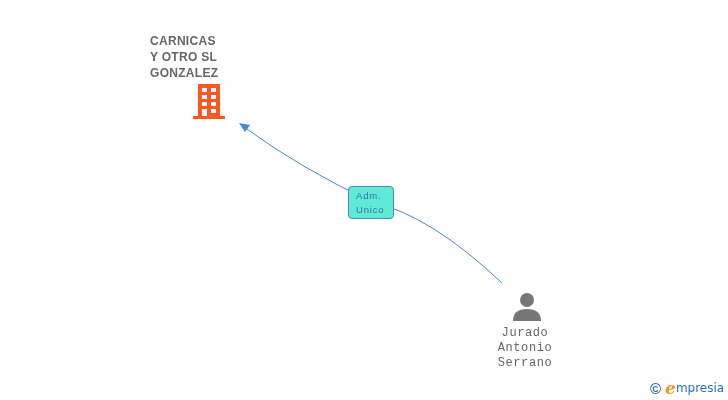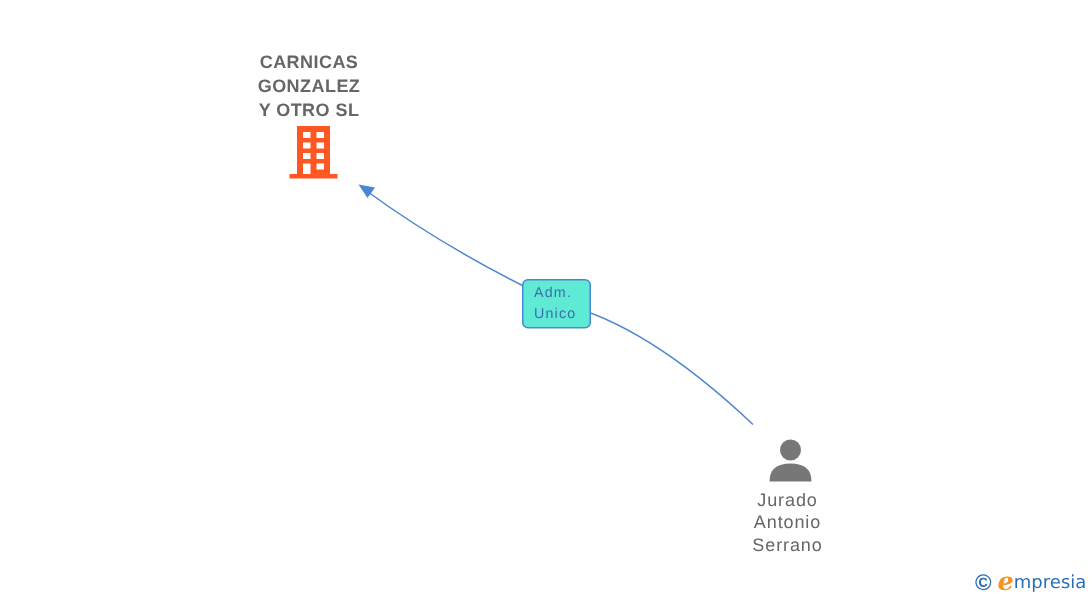--- a/index.html
+++ b/index.html
@@ -1,39 +1,39 @@
 <!DOCTYPE html>
 <html><head>
   <meta charset="utf-8">
   <style>
     html, body { margin: 0; padding: 0; background: #ffffff; }
     body { width: 728px; height: 400px; position: relative; overflow: hidden; font-family: "Liberation Sans", sans-serif; }
     .edges { position: absolute; left: 0; top: 0; width: 728px; height: 400px; }
-    .company-label { position: absolute; left: 150px; top: 33px; width: 112px; text-align: center; font-size: 12px; font-weight: bold; color: #666666; line-height: 16px; letter-spacing: 0.3px; }
+    .company-label { position: absolute; left: 150px; top: 33px; width: 112px; font-size: 12px; font-weight: bold; color: #666666; line-height: 16px; letter-spacing: 0.3px; }
     .company-icon { position: absolute; left: 192px; top: 84px; width: 34px; height: 36px; }
     .edge-label { position: absolute; left: 348px; top: 186px; width: 46px; height: 33px; box-sizing: border-box; border: 1px solid #4a87d0; border-radius: 4px; background: #5eead4; color: #3c6ea8; font-size: 9.5px; line-height: 14px; padding-top: 2px; padding-left: 7px; letter-spacing: 0.8px; }
     .person-icon { position: absolute; left: 512px; top: 292px; width: 30px; height: 30px; }
-    .person-label { position: absolute; left: 484px; top: 326px; width: 82px; text-align: center; font-size: 12px; color: #666666; line-height: 15px; letter-spacing: 0.6px; }
+    .person-label { position: absolute; left: 484px; top: 326px; width: 82px; text-align: center; font-size: 12px; color: #666666; line-height: 15px; letter-spacing: 0.6px; font-family: Liberation Mono, monospace; }
     .footer { position: absolute; left: 650px; top: 378px; height: 20px; display: flex; align-items: center; }
     .copy { font-size: 15px; color: #2a6fb5; font-weight: bold; margin-right: 4px; }
     .brand-e { font-family: "DejaVu Serif", serif; font-style: italic; font-size: 17px; color: #f7931e; font-weight: bold; }
     .brand-rest { font-family: "DejaVu Sans", sans-serif; font-size: 12px; color: #2a6fb5; }
   </style>
 </head>
 <body>
 
 <svg class="edges" viewBox="0 0 728 400">
   <path d="M 502 283 Q 430 215 372 202 Q 300 168 244 127" fill="none" stroke="#4a87d0" stroke-width="1"></path>
   <polygon points="239,123 250,125 245,132" fill="#4a87d0"></polygon>
 </svg>
 
 <div class="company-label">
   <div>CARNICAS</div>
+  <div>Y OTRO  SL</div>
   <div>GONZALEZ</div>
-  <div>Y OTRO  SL</div>
 </div>
 
 <svg class="company-icon" viewBox="0 0 34 36">
   <rect x="6" y="0" width="22" height="33" fill="#ff5722"></rect>
   <rect x="1" y="32" width="32" height="3" fill="#ff5722"></rect>
   <g fill="#ffffff">
     <rect x="10" y="4" width="5" height="4"></rect>
       <rect x="19" y="4" width="5" height="4"></rect>
     <rect x="10" y="11" width="5" height="4"></rect>
       <rect x="19" y="11" width="5" height="4"></rect>

